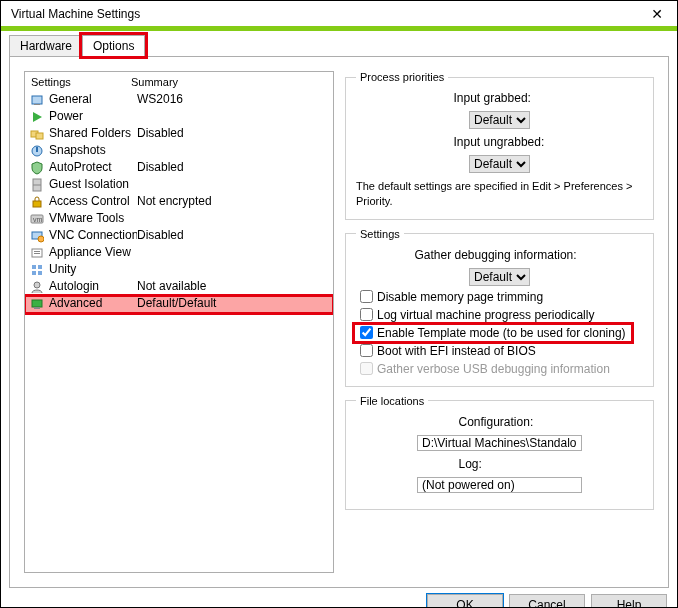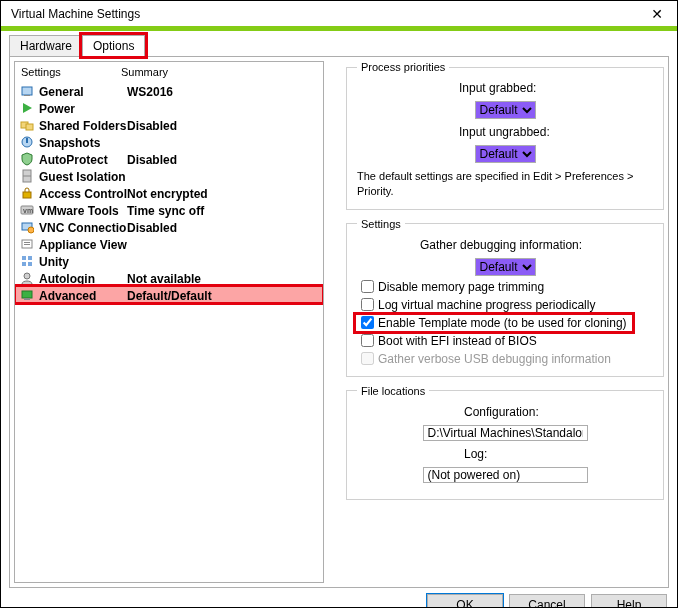--- a/index.html
+++ b/index.html
@@ -42,46 +42,45 @@
   }
   .tab.highlight {
     outline: 3px solid #e3000f;
     outline-offset: 0;
     z-index: 5;
   }
   .panel-border {
     margin: 0 8px 6px 8px;
     border: 1px solid #adadad;
     background: #fff;
-    padding: 4px;
-    display: flex;
-    gap: 22px;
+    padding: 14px;
+    display: flex;
+    gap: 11px;
     height: 532px;
   }
   .left-pane {
     width: 310px;
     border: 1px solid #adadad;
     padding: 4px 0 0 0;
     background: #fff;
     display: flex;
     flex-direction: column;
   }
   .left-headers {
     display: flex;
     padding: 0 6px 4px 6px;
   }
   .lh-settings { width: 100px; font-size: 11px; }
   .lh-summary { font-size: 11px; }
   .settings-list { flex: 1; overflow: hidden; }
   .row {
     display: flex;
-    align-items: flex-end;
+    align-items: flex-start;
     height: 17px;
     padding: 0 2px 0 4px;
-    font-weight: bold;
   }
   .row.selected { background: #fca5a5; }
   .row.highlight {
     outline: 3px solid #e3000f;
     outline-offset: -1px;
     z-index: 2;
     position: relative;
   }
   .row .icon {
     width: 16px; height: 16px; margin-right: 4px;
@@ -103,21 +102,21 @@
     gap: 6px;
     flex-direction: column;
   }
   .field-row label { width: 92px; }
   .field-row.compact label { width: 82px; }
   select {
     flex: 1;
     height: 27px;
     font-family: inherit;
     font-size: 12px;
-    background: #8b5cf6;
+    background: #e5e5e5;
     border: 1px solid #adadad;
   }
   .note { font-size: 11px; margin-top: 4px; line-height: 1.35; }
   .chk-row {
     display: flex;
     align-items: center;
     gap: 4px;
     margin-top: 4px;
     padding-left: 4px;
   }
@@ -245,21 +244,20 @@
           <span class="summary">Not encrypted</span>
         </div>
         <div class="row">
           <span class="icon">
             <svg width="14" height="14">
               <rect x="1" y="3" width="12" height="8" rx="1" fill="#d0d0d0" stroke="#888"></rect>
               <text x="3" y="10" font-size="7" fill="#555">vm</text>
             </svg>
           </span>
           <span class="name">VMware Tools</span>
-          <span class="summary">Time sync off</span>
         </div>
         <div class="row">
           <span class="icon">
             <svg width="14" height="14">
               <rect x="2" y="3" width="10" height="7" fill="#b7d6f2" stroke="#2a6fb0"></rect>
               <circle cx="11" cy="10" r="3" fill="#ffb347" stroke="#c77c00"></circle>
             </svg>
           </span>
           <span class="name">VNC Connections</span>
           <span class="summary">Disabled</span>

